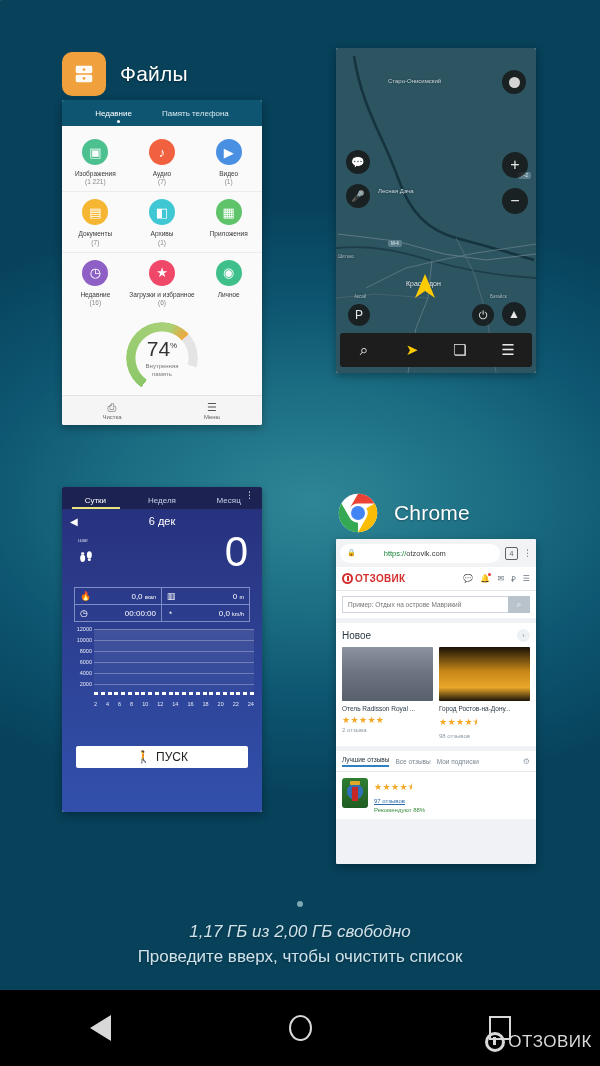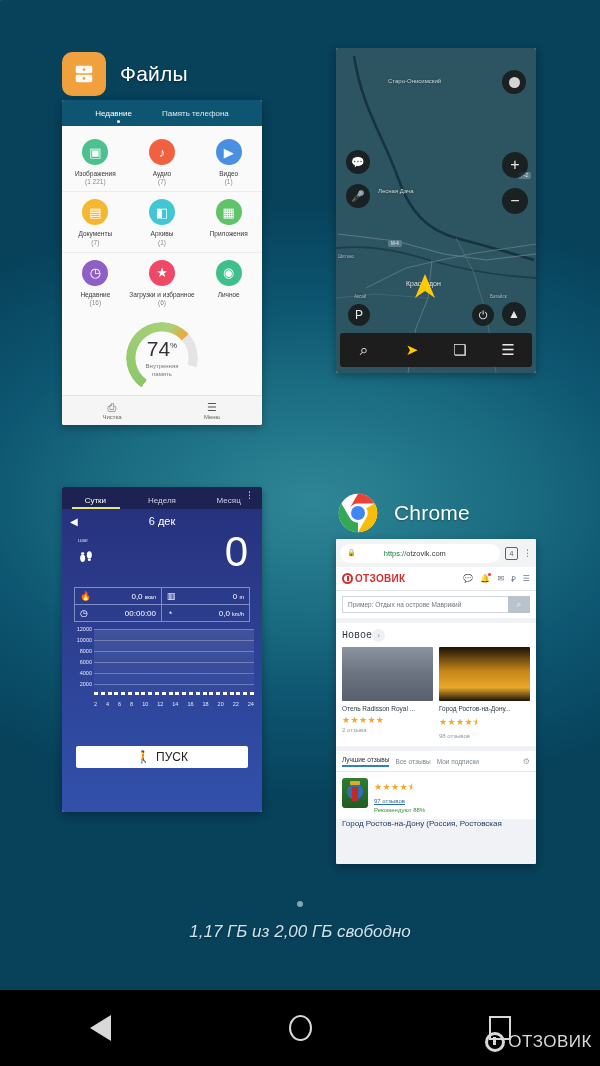--- a/index.html
+++ b/index.html
@@ -185,21 +185,21 @@
     border-radius: 50%; background: #e53935; }
   .oz-search { background: #fff; padding: 5px 6px; display: flex; }
   .oz-search input {
     flex: 1; height: 17px; border: 1px solid #cfd6dd; border-right: none;
     font-size: 6.5px; padding: 0 5px; color: #3d4a55; font-family: "Liberation Sans", sans-serif;
     background: #fff;
   }
   .oz-search .btn { width: 22px; height: 17px; background: #b9c3cc; color: #fff;
     display: flex; align-items: center; justify-content: center; font-size: 8px; }
   .oz-sec { background: #fff; margin-top: 5px; padding: 6px 6px 7px; }
-  .oz-sec-head { display: flex; align-items: center; justify-content: flex-start; font-family: Liberation Mono, monospace; }
+  .oz-sec-head { display: flex; align-items: center; justify-content: space-between; }
   .oz-sec-title { font-size: 10px; color: #2b3a45; }
   .oz-chev { width: 13px; height: 13px; border-radius: 50%; background: #eef1f4;
     color: #8d9aa5; font-size: 7px; display: flex; align-items: center; justify-content: center; }
   .oz-cards { display: flex; gap: 6px; margin-top: 5px; }
   .oz-card { flex: 1; }
   .oz-img { height: 54px; border-radius: 1px; }
   .oz-img.a { background: linear-gradient(180deg,#8b93a0 0%,#6d7682 45%,#565f6b 100%); }
   .oz-img.b { background: linear-gradient(180deg,#1a1208 0%,#c78718 45%,#e8a72a 75%, #1b1409 100%); }
   .oz-cap { font-size: 6.5px; color: #2c3a45; margin-top: 4px; line-height: 1.2;
     white-space: nowrap; overflow: hidden; }
@@ -603,32 +603,32 @@
           </div>
 
           <div class="oz-item">
             <div class="oz-crest"></div>
             <div class="oz-item-body">
               <div class="stars">★★★★⯨</div>
               <a class="oz-link">97 отзывов</a>
               <div class="oz-rec">Рекомендуют 88%</div>
             </div>
           </div>
-          <div class="oz-bigtitle">Город Ростов-на-Дону (Россия, Ростовская</div>
         </div>
       </div>
     </div>
   </div>
 
 </div>
 
 <div id="page-dot"></div>
 
 <div id="hint">
   <span class="l1">1,17 ГБ из 2,00 ГБ свободно</span>
+  <span class="l2">Проведите вверх, чтобы очистить список</span>
 </div>
 
 <div id="navbar">
   <div class="nb">
       <div class="nb-back"></div>
     </div>
   <div class="nb">
       <div class="nb-home"></div>
     </div>
   <div class="nb">

